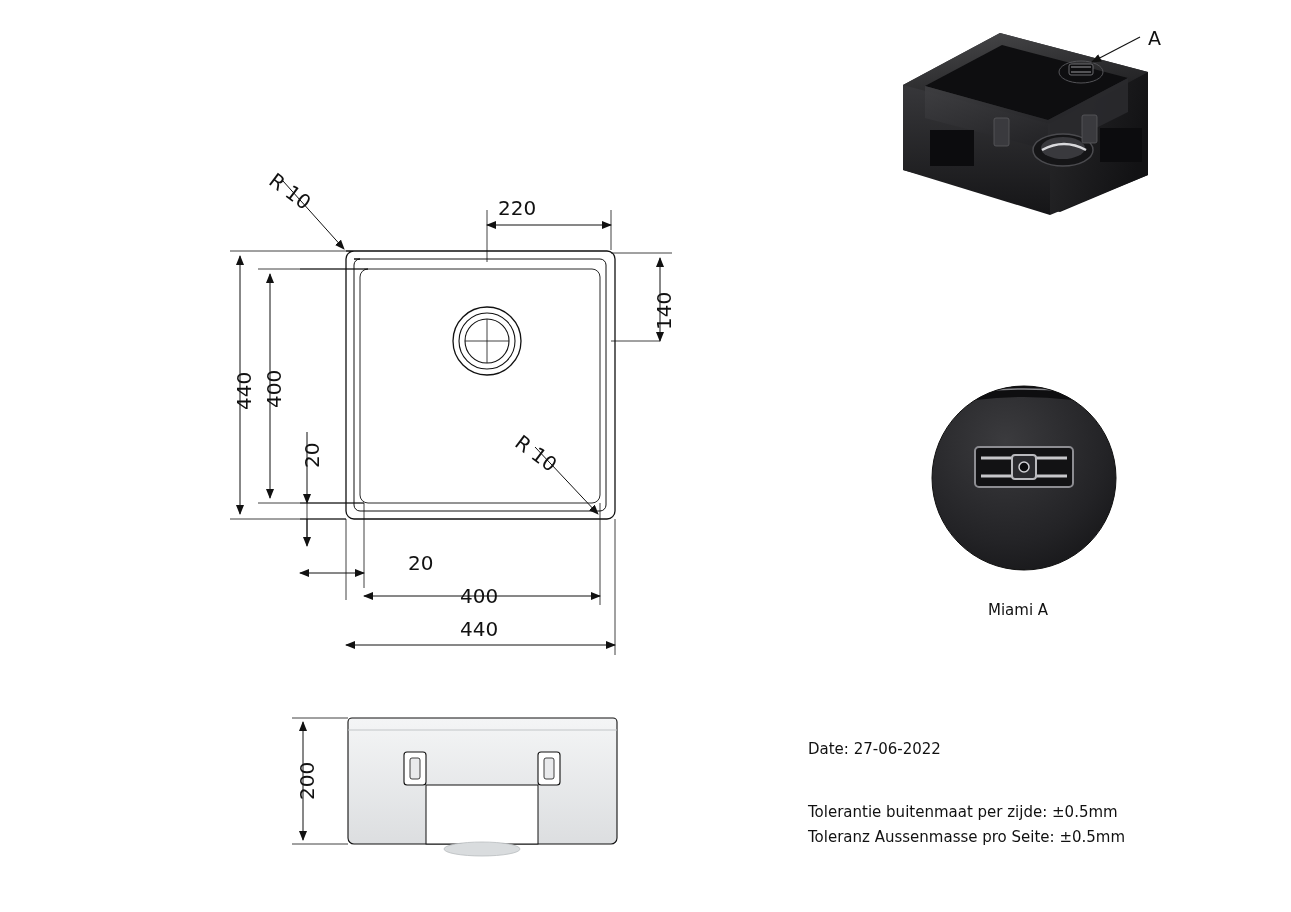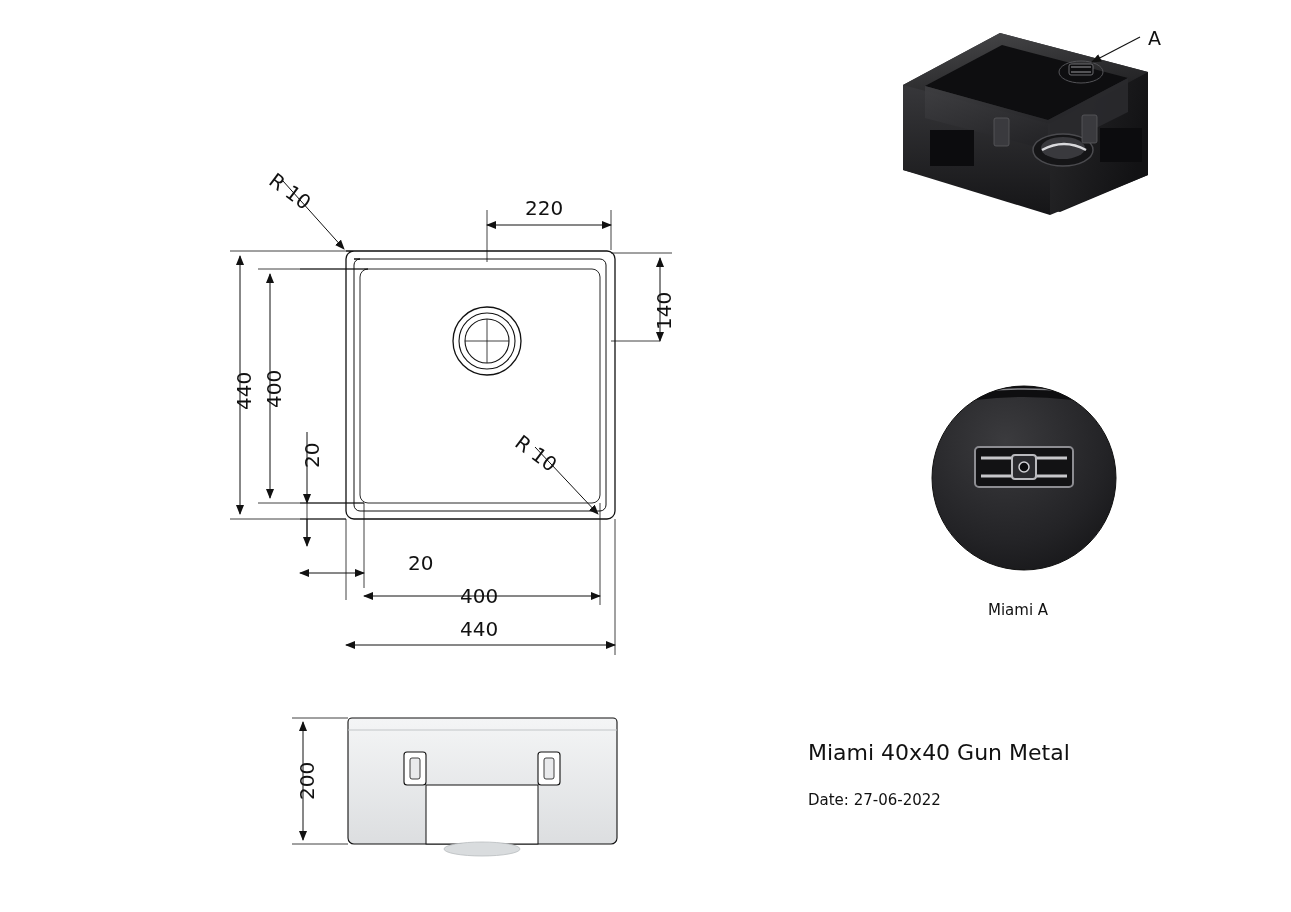--- a/index.html
+++ b/index.html
@@ -229,37 +229,38 @@
         <rect x="975" y="447" width="98" height="40" rx="4" fill="#121214" stroke="#8d8d92" stroke-width="2"></rect>
         <line x1="981" y1="458" x2="1067" y2="458" stroke="#c6c6ca" stroke-width="3"></line>
         <line x1="981" y1="476" x2="1067" y2="476" stroke="#c6c6ca" stroke-width="3"></line>
         <rect x="1012" y="455" width="24" height="24" rx="3" fill="#2a2a2e" stroke="#b9b9bd" stroke-width="2"></rect>
         <circle cx="1024" cy="467" r="5" fill="#0d0d0f" stroke="#cfcfd3" stroke-width="1.5"></circle>
       </g>
       <circle cx="1024" cy="478" r="92" fill="none" stroke="#111" stroke-width="1"></circle>
     </g>
   </svg>
 
-  <div class="dim-text" style="left:525px; top:196px;">220</div>
+  <div class="dim-text" style="left:498px; top:196px;">220</div>
   <div class="dim-text rot90" style="left:652px; top:330px;">140</div>
 
   <div class="dim-text" style="left:279px; top:168px; transform:rotate(37deg); transform-origin:left top;">R 10</div>
   <div class="dim-text" style="left:525px; top:430px; transform:rotate(37deg); transform-origin:left top;">R 10</div>
 
   <div class="dim-text rot90" style="left:232px; top:410px;">440</div>
   <div class="dim-text rot90" style="left:262px; top:408px;">400</div>
   <div class="dim-text rot90" style="left:300px; top:468px;">20</div>
 
   <div class="dim-text" style="left:408px; top:551px;">20</div>
   <div class="dim-text" style="left:460px; top:584px;">400</div>
   <div class="dim-text" style="left:460px; top:617px;">440</div>
 
   <div class="dim-text rot90" style="left:295px; top:800px;">200</div>
 
   <div class="label-A">A</div>
   <div class="detail-caption">Miami A</div>
 
   <div class="title-block">
-    <p class="title-main">Miami 40x40 Gun Metal</p>
     <p class="title-date">Date: 27-06-2022</p>
+    <p class="tol-line">Tolerantie buitenmaat per zijde: ±0.5mm</p>
+    <p class="tol-line">Toleranz Aussenmasse pro Seite: ±0.5mm</p>
   </div>
 
 </div>
 
 </body></html>

